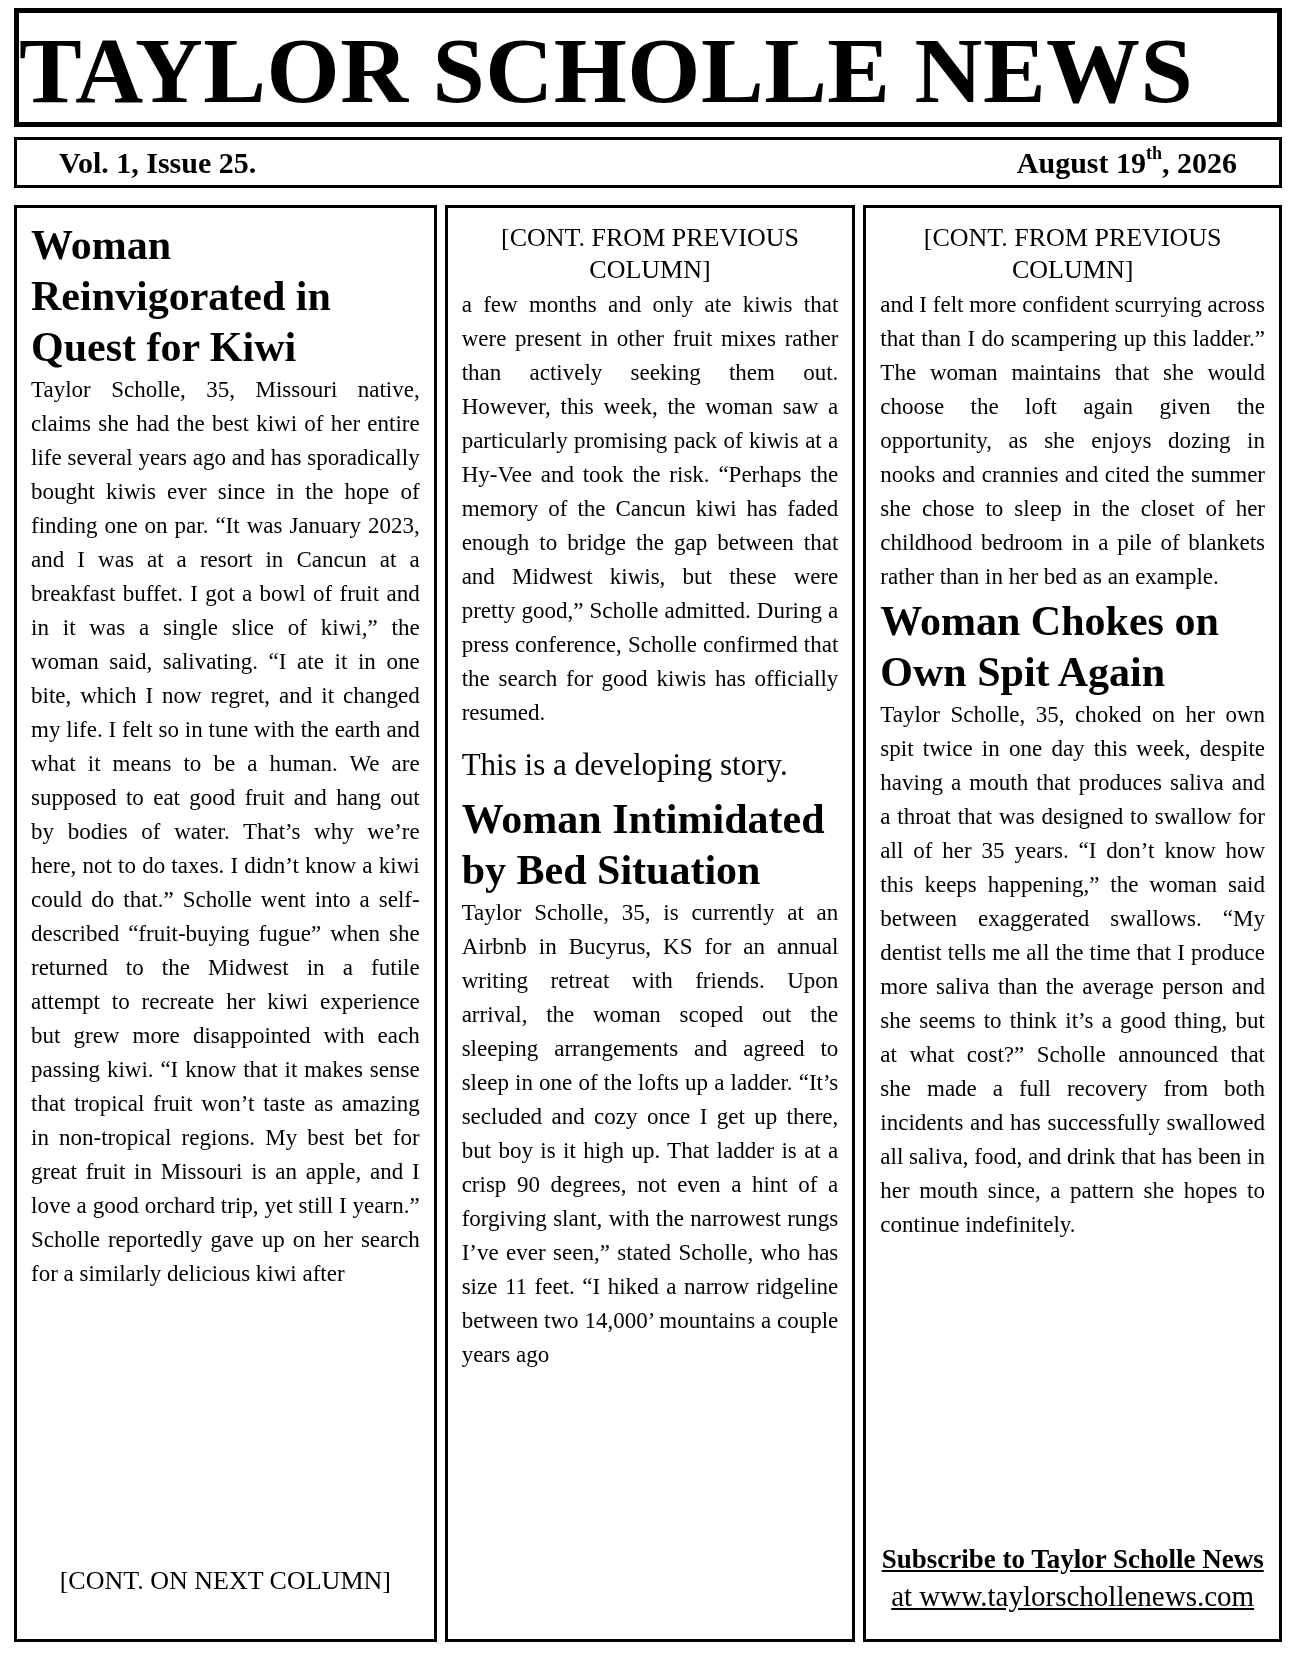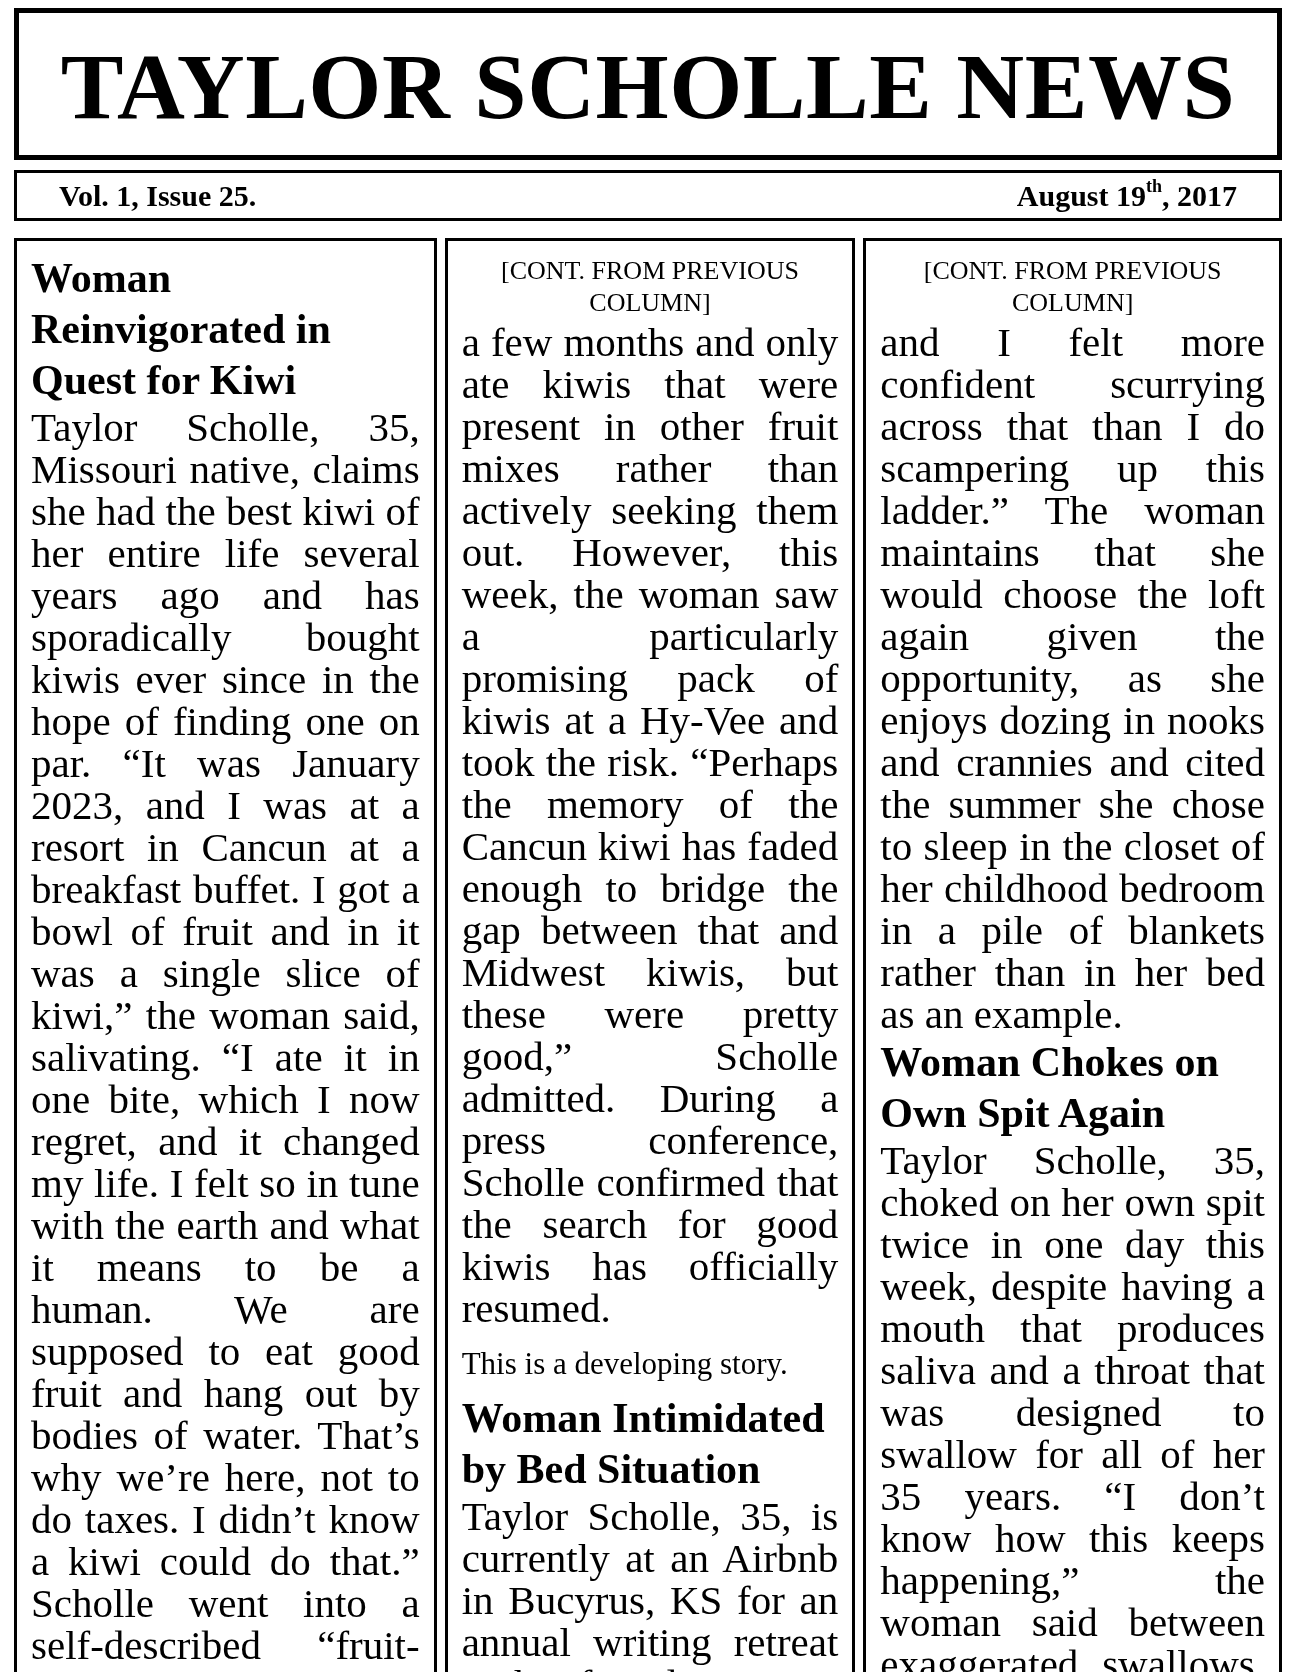--- a/index.html
+++ b/index.html
@@ -16,24 +16,24 @@
   }
   .page {
     box-sizing: border-box;
     width: 1296px;
     height: 1672px;
     padding: 8px 14px 0 14px;
   }
   .masthead {
     box-sizing: border-box;
     border: 5px solid #000;
-    height: 152px;
+    height: 119px;
     display: flex;
     align-items: center;
-    justify-content: center;
+    justify-content: flex-start;
   }
   .masthead-title {
     font-size: 94px;
     font-weight: bold;
     white-space: nowrap;
     letter-spacing: 0.5px;
     line-height: 1;
     padding-top: 4px;
   }
   .issue-bar {
@@ -79,22 +79,22 @@
   }
   .article-heading {
     font-weight: bold;
     font-size: 42px;
     line-height: 51px;
     text-align: left;
   }
   .article-heading.mid { margin-top: 12px; }
   .article-heading.tight { margin-top: 2px; }
   .article-body {
-    font-size: 41px;
-    line-height: 42px;
+    font-size: 23px;
+    line-height: 34px;
     text-align: justify;
   }
   .story-note {
     font-size: 31px;
     line-height: 34px;
     margin-top: 18px;
   }
   .cont-note-bottom {
     text-align: center;
     font-size: 26px;
@@ -124,21 +124,21 @@
 <body>
 
 <div class="page">
 
   <div class="masthead">
     <div class="masthead-title">TAYLOR SCHOLLE NEWS</div>
   </div>
 
   <div class="issue-bar">
     <span class="issue-number">Vol. 1, Issue 25.</span>
-    <span class="issue-date"><span>August 19</span><sup>th</sup><span>, 2017</span></span>
+    <span class="issue-date"><span>August 19</span><sup>th</sup><span>, 2026</span></span>
   </div>
 
   <div class="columns">
 
     <div class="column column-1">
       <div class="article-heading">Woman Reinvigorated in Quest for Kiwi</div>
       <div class="article-body">Taylor Scholle, 35, Missouri native, claims she had the best kiwi of her entire life several years ago and has sporadically bought kiwis ever since in the hope of finding one on par. “It was January 2023, and I was at a resort in Cancun at a breakfast buffet. I got a bowl of fruit and in it was a single slice of kiwi,” the woman said, salivating. “I ate it in one bite, which I now regret, and it changed my life. I felt so in tune with the earth and what it means to be a human. We are supposed to eat good fruit and hang out by bodies of water. That’s why we’re here, not to do taxes. I didn’t know a kiwi could do that.” Scholle went into a self-described “fruit-buying fugue” when she returned to the Midwest in a futile attempt to recreate her kiwi experience but grew more disappointed with each passing kiwi. “I know that it makes sense that tropical fruit won’t taste as amazing in non-tropical regions. My best bet for great fruit in Missouri is an apple, and I love a good orchard trip, yet still I yearn.” Scholle reportedly gave up on her search for a similarly delicious kiwi after</div>
       <div class="cont-note-bottom">[CONT. ON NEXT COLUMN]</div>
     </div>
 

